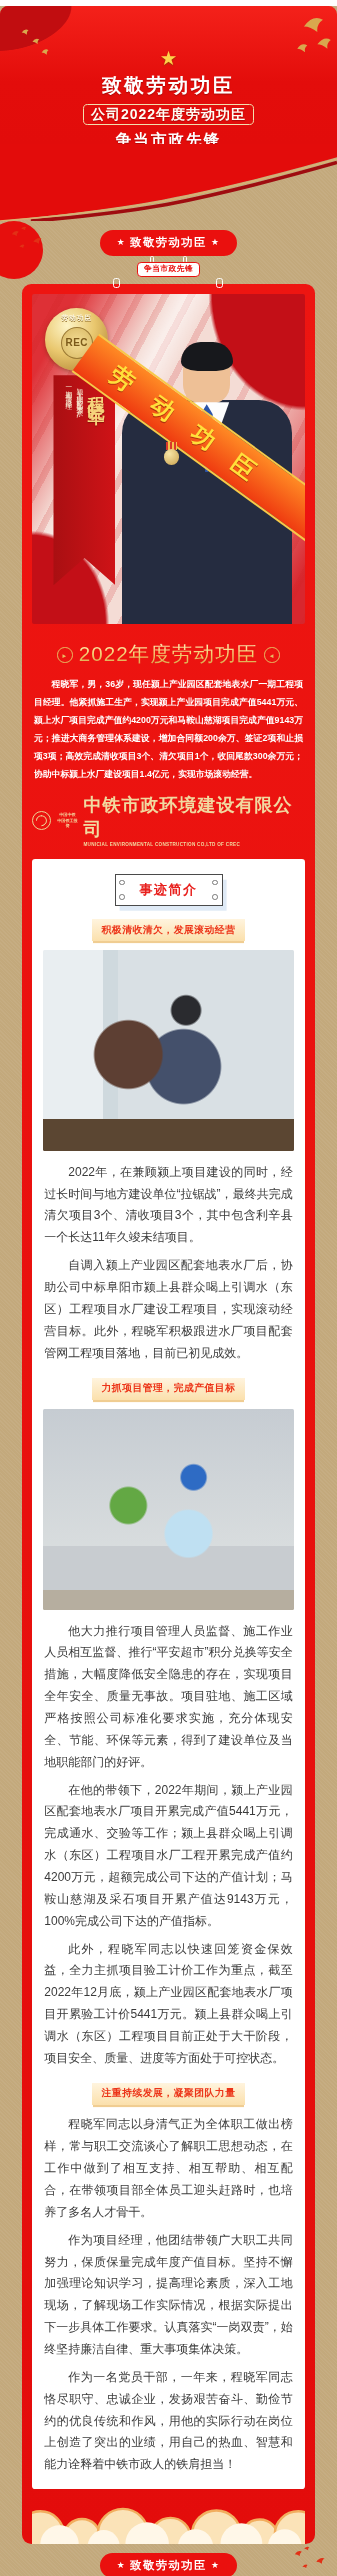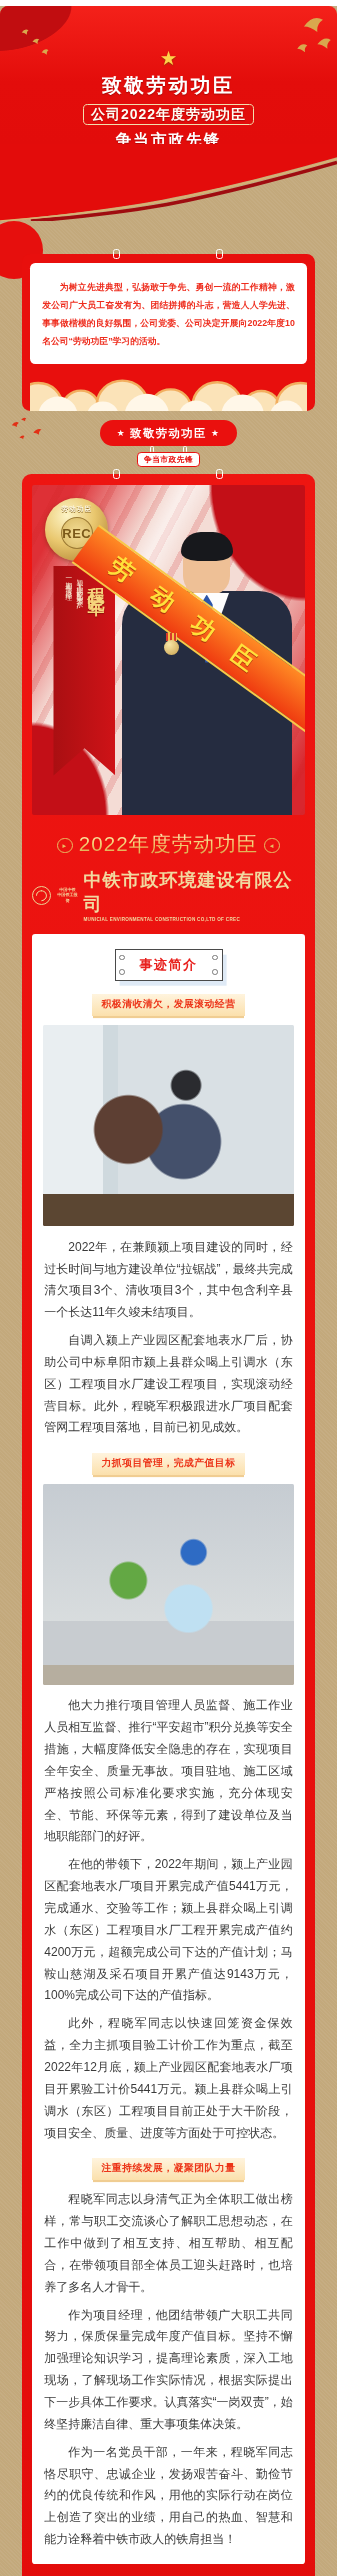--- a/index.html
+++ b/index.html
@@ -66,21 +66,21 @@
         linear-gradient(118deg,#de3036 0 10%,#f4dcd5 30% 62%,#d8272e 94%);}
   
   .medal{position:absolute;top:13.4px;left:13.4px;width:63px;height:63px;border-radius:50%;
          background:radial-gradient(circle at 35% 28%,#fdf4c6,#e9c76e 45%,#b78c39 85%);
          box-shadow:0 1.5px 4.1px rgba(90,40,0,.45);}
   .medal-ring-text{position:absolute;top:6.7px;width:100%;text-align:center;font-size:6.7px;font-weight:bold;
                    color:#fffbe9;letter-spacing:1px;text-shadow:0 0.5px 0.5px #8a6420;}
   .medal-center{position:absolute;left:50%;top:56%;transform:translate(-50%,-50%);width:30px;height:30px;
                 border-radius:50%;border:1px solid rgba(125,90,25,.7);display:flex;align-items:center;
                 justify-content:center;background:radial-gradient(#f4dd95,#d8b863);
-                font-size:13px;font-weight:bold;color:#7c5a1a;letter-spacing:0.5px;}
+                font-size:10px;font-weight:bold;color:#7c5a1a;letter-spacing:0.5px;}
   
   .ribbon{position:absolute;top:81px;left:21.6px;width:62px;height:210px;
           background:linear-gradient(90deg,#a90f12,#cf1317);padding:8.2px 3.1px 15.5px;box-sizing:border-box;
           clip-path:polygon(0 0,100% 0,100% 100%,50% 87%,0 100%);
           display:flex;flex-direction:row;justify-content:center;gap:2.6px;}
   .rb-desc{writing-mode:vertical-rl;text-orientation:upright;font-size:6.7px;color:#f7ecd2;
            letter-spacing:2.1px;line-height:1.25;}
   .rb-name{writing-mode:vertical-rl;text-orientation:upright;font-family:"DejaVu Serif","Liberation Serif",serif;
            font-size:17px;font-weight:bold;color:#f6d47c;letter-spacing:6.2px;line-height:1.05;
            text-shadow:0 1px 1px rgba(90,20,0,.5);}
@@ -207,30 +207,20 @@
     <div><span class="banner-subtitle">公司2022年度劳动功臣</span></div>
     <div class="banner-slogan">争当市政先锋</div>
   </header>
   <svg class="wave" viewBox="0 0 655 150" preserveAspectRatio="none">
     <path d="M0,0 H655 V26 C520,64 430,86 318,108 C210,128 96,140 0,150 Z" fill="#e30c0b"></path>
     <path d="M655,36 C522,74 436,96 324,118 C240,133 150,143 60,150" fill="none" stroke="#9f0c10" stroke-width="7"></path>
     <path d="M655,29 C520,67 430,89 318,111 C214,130 100,142 0,150" fill="none" stroke="#d9b172" stroke-width="3"></path>
   </svg>
   <div class="red-circle"></div>
 
-  <section class="intro-card">
-    <i class="hook h1"></i>
-    <i class="hook h2"></i>
-    <div class="intro-inner">
-      <p class="intro-text">为树立先进典型，弘扬敢于争先、勇创一流的工作精神，激发公司广大员工奋发有为、团结拼搏的斗志，营造人人学先进、事事做楷模的良好氛围，公司党委、公司决定开展向2022年度10名公司“劳动功臣”学习的活动。</p>
-    </div>
-    <svg class="clouds" viewBox="0 0 655 110" preserveAspectRatio="none">
-        <use href="#cloudband"></use>
-      </svg>
-  </section>
 
   <main id="people">
   <section class="person-block">
     <svg class="birds" width="38" height="29" viewBox="0 0 60 40">
       <use href="#birdflock" fill="#e23016"></use>
     </svg>
     <div class="badge-row">
       <div class="pill">
         <span class="pill-star">★</span><span>致敬劳动功臣</span><span class="pill-star">★</span>
       </div>
@@ -263,20 +253,21 @@
           <div class="sash">
                 <span>劳动功臣</span>
               </div>
           <div class="chest-medal"></div>
         </div>
       </div>
 
       <h2 class="award-title">
         <span class="orn">▸</span><span class="award-grad">2022年度劳动功臣</span><span class="orn">◂</span>
       </h2>
+      <p class="person-intro">程晓军，男，36岁，现任颍上产业园区配套地表水厂一期工程项目经理。他紧抓施工生产，实现颍上产业园项目完成产值5441万元、颍上水厂项目完成产值约4200万元和马鞍山慈湖项目完成产值9143万元；推进大商务管理体系建设，增加合同额200余万、签证2项和止损项3项；高效完成清收项目3个、清欠项目1个，收回尾款300余万元；协助中标颍上水厂建设项目1.4亿元，实现市场滚动经营。</p>
 
       <div class="company">
         <div class="emblem"></div>
         <div class="emblem-labels">
           <div>中国中铁</div>
           <div>中国铁工投资</div>
         </div>
         <div class="company-names">
           <div class="company-name">中铁市政环境建设有限公司</div>
           <div class="company-en">MUNICIAL ENVIRONMENTAL CONSTRUCTION CO,LTD OF CREC</div>

